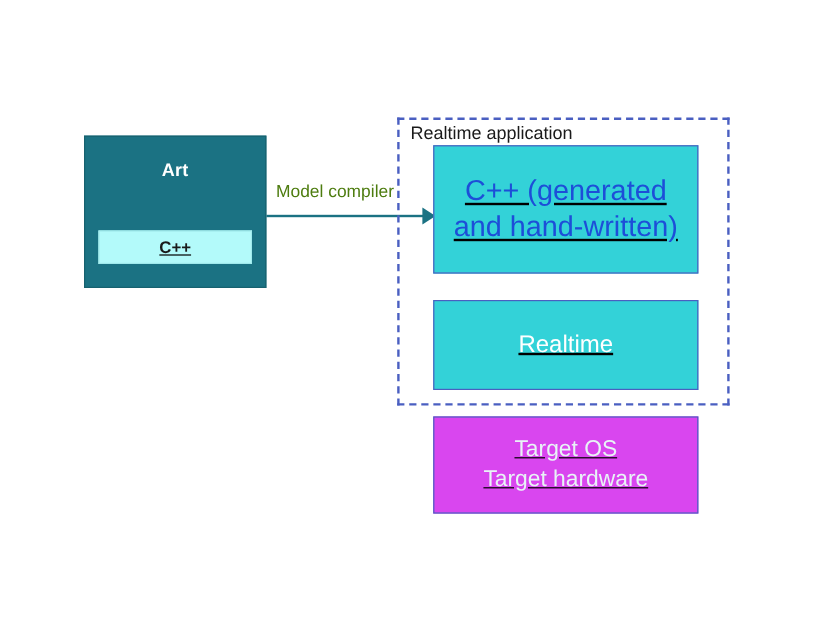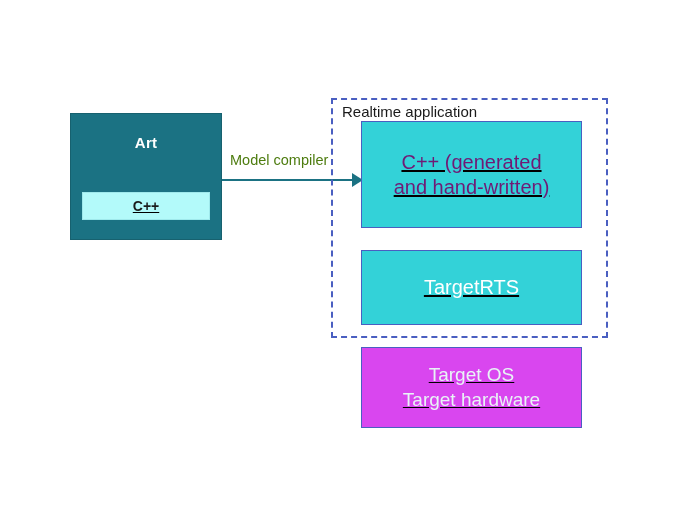--- a/index.html
+++ b/index.html
@@ -124,22 +124,22 @@
     left: 361px;
     top: 121px;
     width: 221px;
     height: 107px;
     background: #33D2D8;
     border: 1px solid #4a5fc1;
     flex-direction: column;
     line-height: 1.25;
   }
   #cpp-generated-label {
-    color: #701a75;
-    font-size: 20px;
+    color: #1d4ed8;
+    font-size: 24px;
     white-space: pre-line;
   }
 
   #targetrts-box {
     left: 361px;
     top: 250px;
     width: 221px;
     height: 75px;
     background: #33D2D8;
     border: 1px solid #4a5fc1;
@@ -187,21 +187,21 @@
 
   <div id="realtime-title">Realtime application</div>
   <div id="realtime-dashed"></div>
 
   <div class="box" id="cpp-generated-box">
     <span id="cpp-generated-label">C++ (generated
 and hand-written)</span>
   </div>
 
   <div class="box" id="targetrts-box">
-    <span id="targetrts-label">TargetRTS</span>
+    <span id="targetrts-label">Realtime</span>
   </div>
 
   <div class="box" id="target-os-box">
     <span id="target-os-label">Target OS
 Target hardware</span>
   </div>
 
 </div>
 
 </body></html>

